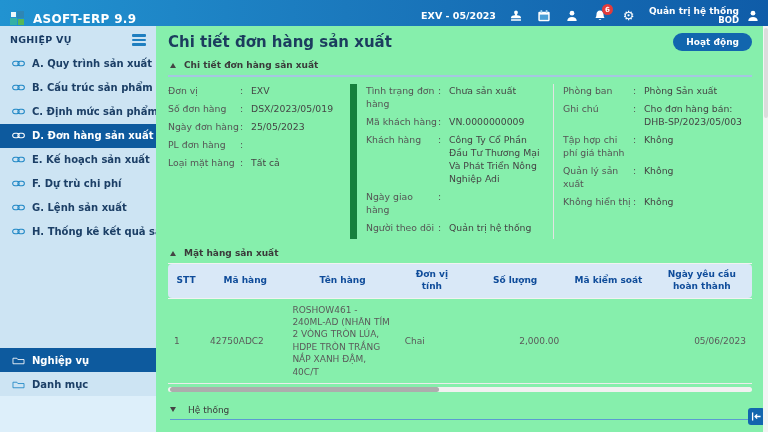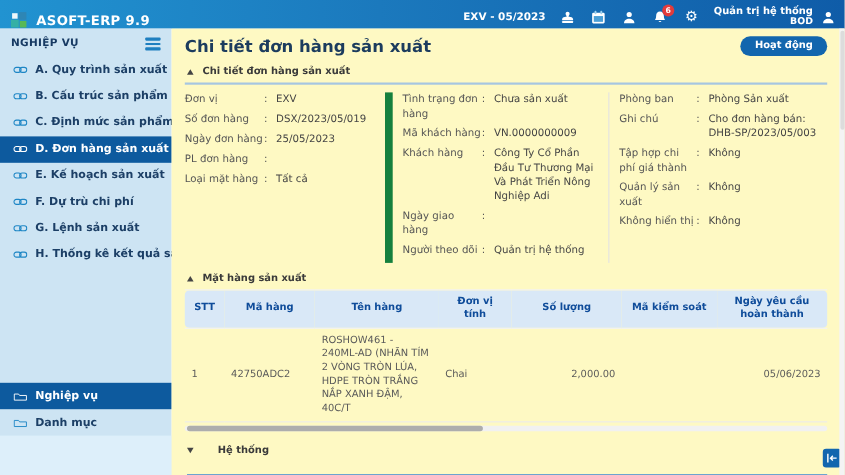--- a/index.html
+++ b/index.html
@@ -42,21 +42,21 @@
              font-weight:600; color:#1c3f66; cursor:pointer; white-space:nowrap; }
   .sb-item svg { width:13px; height:9px; flex-shrink:0; }
   .sb-item .lnk { stroke:#1e86c5; stroke-width:1.6; fill:none; }
   .sb-item .fld { stroke:#1e86c5; stroke-width:1.3; fill:none; }
   .sb-item.selected { background:#0d5a9e; color:#fff; }
   .sb-item.selected .lnk, .sb-item.selected .fld { stroke:#fff; }
   .sb-bottom { margin-top:auto; }
   .sb-pad { height:36px; background:#ddeffa; }
 
   
-  .main { flex:1; background:#fef9c3; padding:0 16px 0 12px; position:relative; overflow:hidden; }
+  .main { flex:1; background:#86efac; padding:0 16px 0 12px; position:relative; overflow:hidden; }
   .title-row { display:flex; align-items:center; justify-content:space-between; padding-top:7px; }
   .page-title { font-size:15px; font-weight:bold; color:#1c3c5e; }
   .pill { background:#1266ae; color:#fff; border:none; border-radius:11px; font-size:9px; font-weight:bold;
           padding:4px 13px; cursor:pointer; font-family:inherit; }
 
   .sec-head { display:flex; align-items:center; gap:8px; font-size:9px; font-weight:600; color:#3a3a3a;
               margin:9px 0 5px 2px; cursor:pointer; }
   .tri-up { width:0; height:0; border-left:3.5px solid transparent; border-right:3.5px solid transparent; border-bottom:5px solid #444; }
   .tri-down { width:0; height:0; border-left:3.5px solid transparent; border-right:3.5px solid transparent; border-top:5px solid #444; }
 
@@ -82,22 +82,22 @@
   .items-table td { font-size:9px; color:#5a5a5a; padding:5px 6px; border-bottom:1px solid #ececec;
                     line-height:1.38; vertical-align:middle; }
   .items-table tr { border-top:1px solid #f2f2f2; }
   td.c-stt, td.c-ma, td.c-ten, td.c-dvt { text-align:left; }
   td.c-sl, td.c-ngay { text-align:right; }
   td.c-mks { text-align:center; }
 
   .hscroll { height:5px; background:#f1f1f1; border-radius:3px; margin-top:3px; position:relative; cursor:pointer; }
   .hscroll .thumb { position:absolute; left:2px; top:0; height:5px; width:46%; background:#adadad; border-radius:3px; }
 
-  .sys-head { display:flex; align-items:center; gap:22px; font-size:9px; font-weight:700; color:#3a3a3a;
-              margin:13px 0 0 2px; padding-bottom:16px; border-bottom:1.5px solid #5c9bd1; cursor:pointer; }
+  .sys-head { display:flex; align-items:center; gap:12px; font-size:9px; font-weight:400; color:#3a3a3a;
+              margin:13px 0 0 2px; padding-bottom:4px; border-bottom:1.5px solid #5c9bd1; cursor:pointer; }
 
   .back-btn { position:absolute; right:3px; bottom:7px; width:17px; height:17px; background:#1266ae;
               border:none; border-radius:3px; display:flex; align-items:center; justify-content:center; cursor:pointer; }
   .back-btn svg { width:13px; height:13px; stroke:#fff; stroke-width:1.6; fill:none; }
 
   .vscroll { position:absolute; right:0; top:0; bottom:0; width:5px; background:#f4f4f4; }
   .vscroll .vthumb { position:absolute; top:2px; right:0.5px; width:4px; height:90px; background:#dcdcdc; border-radius:2px; }
 </style>
 </head>
 <body>

